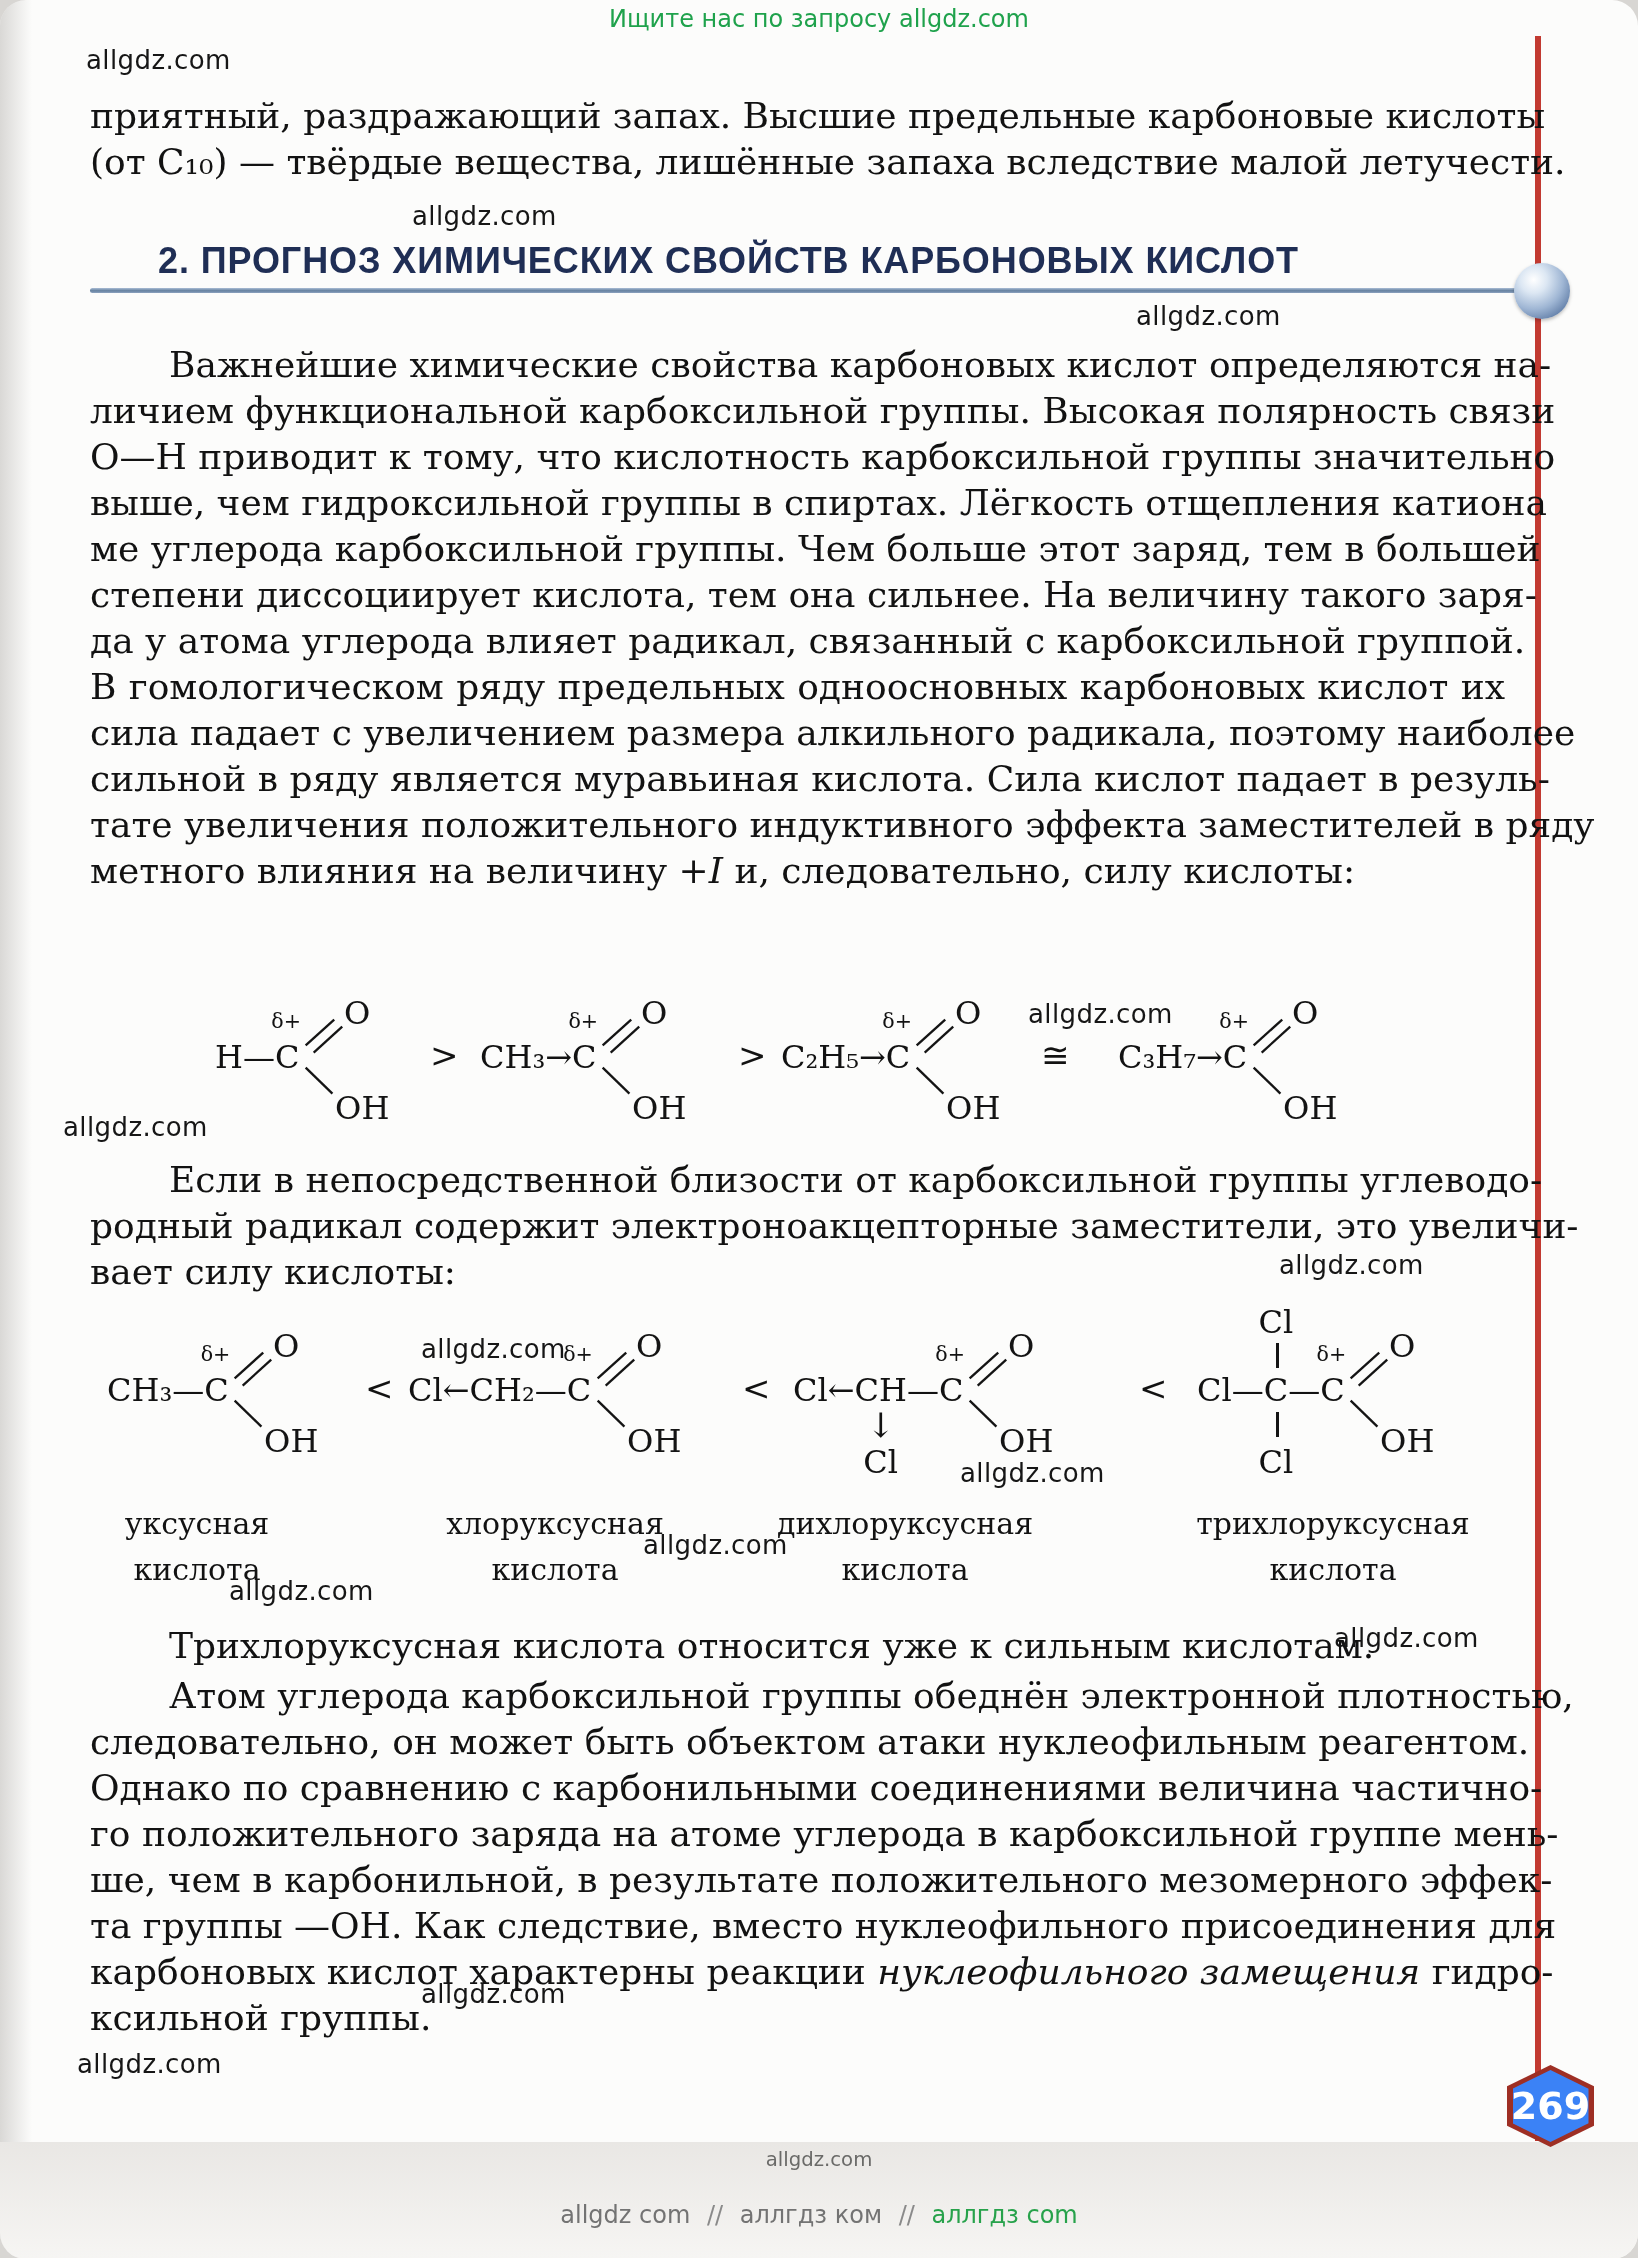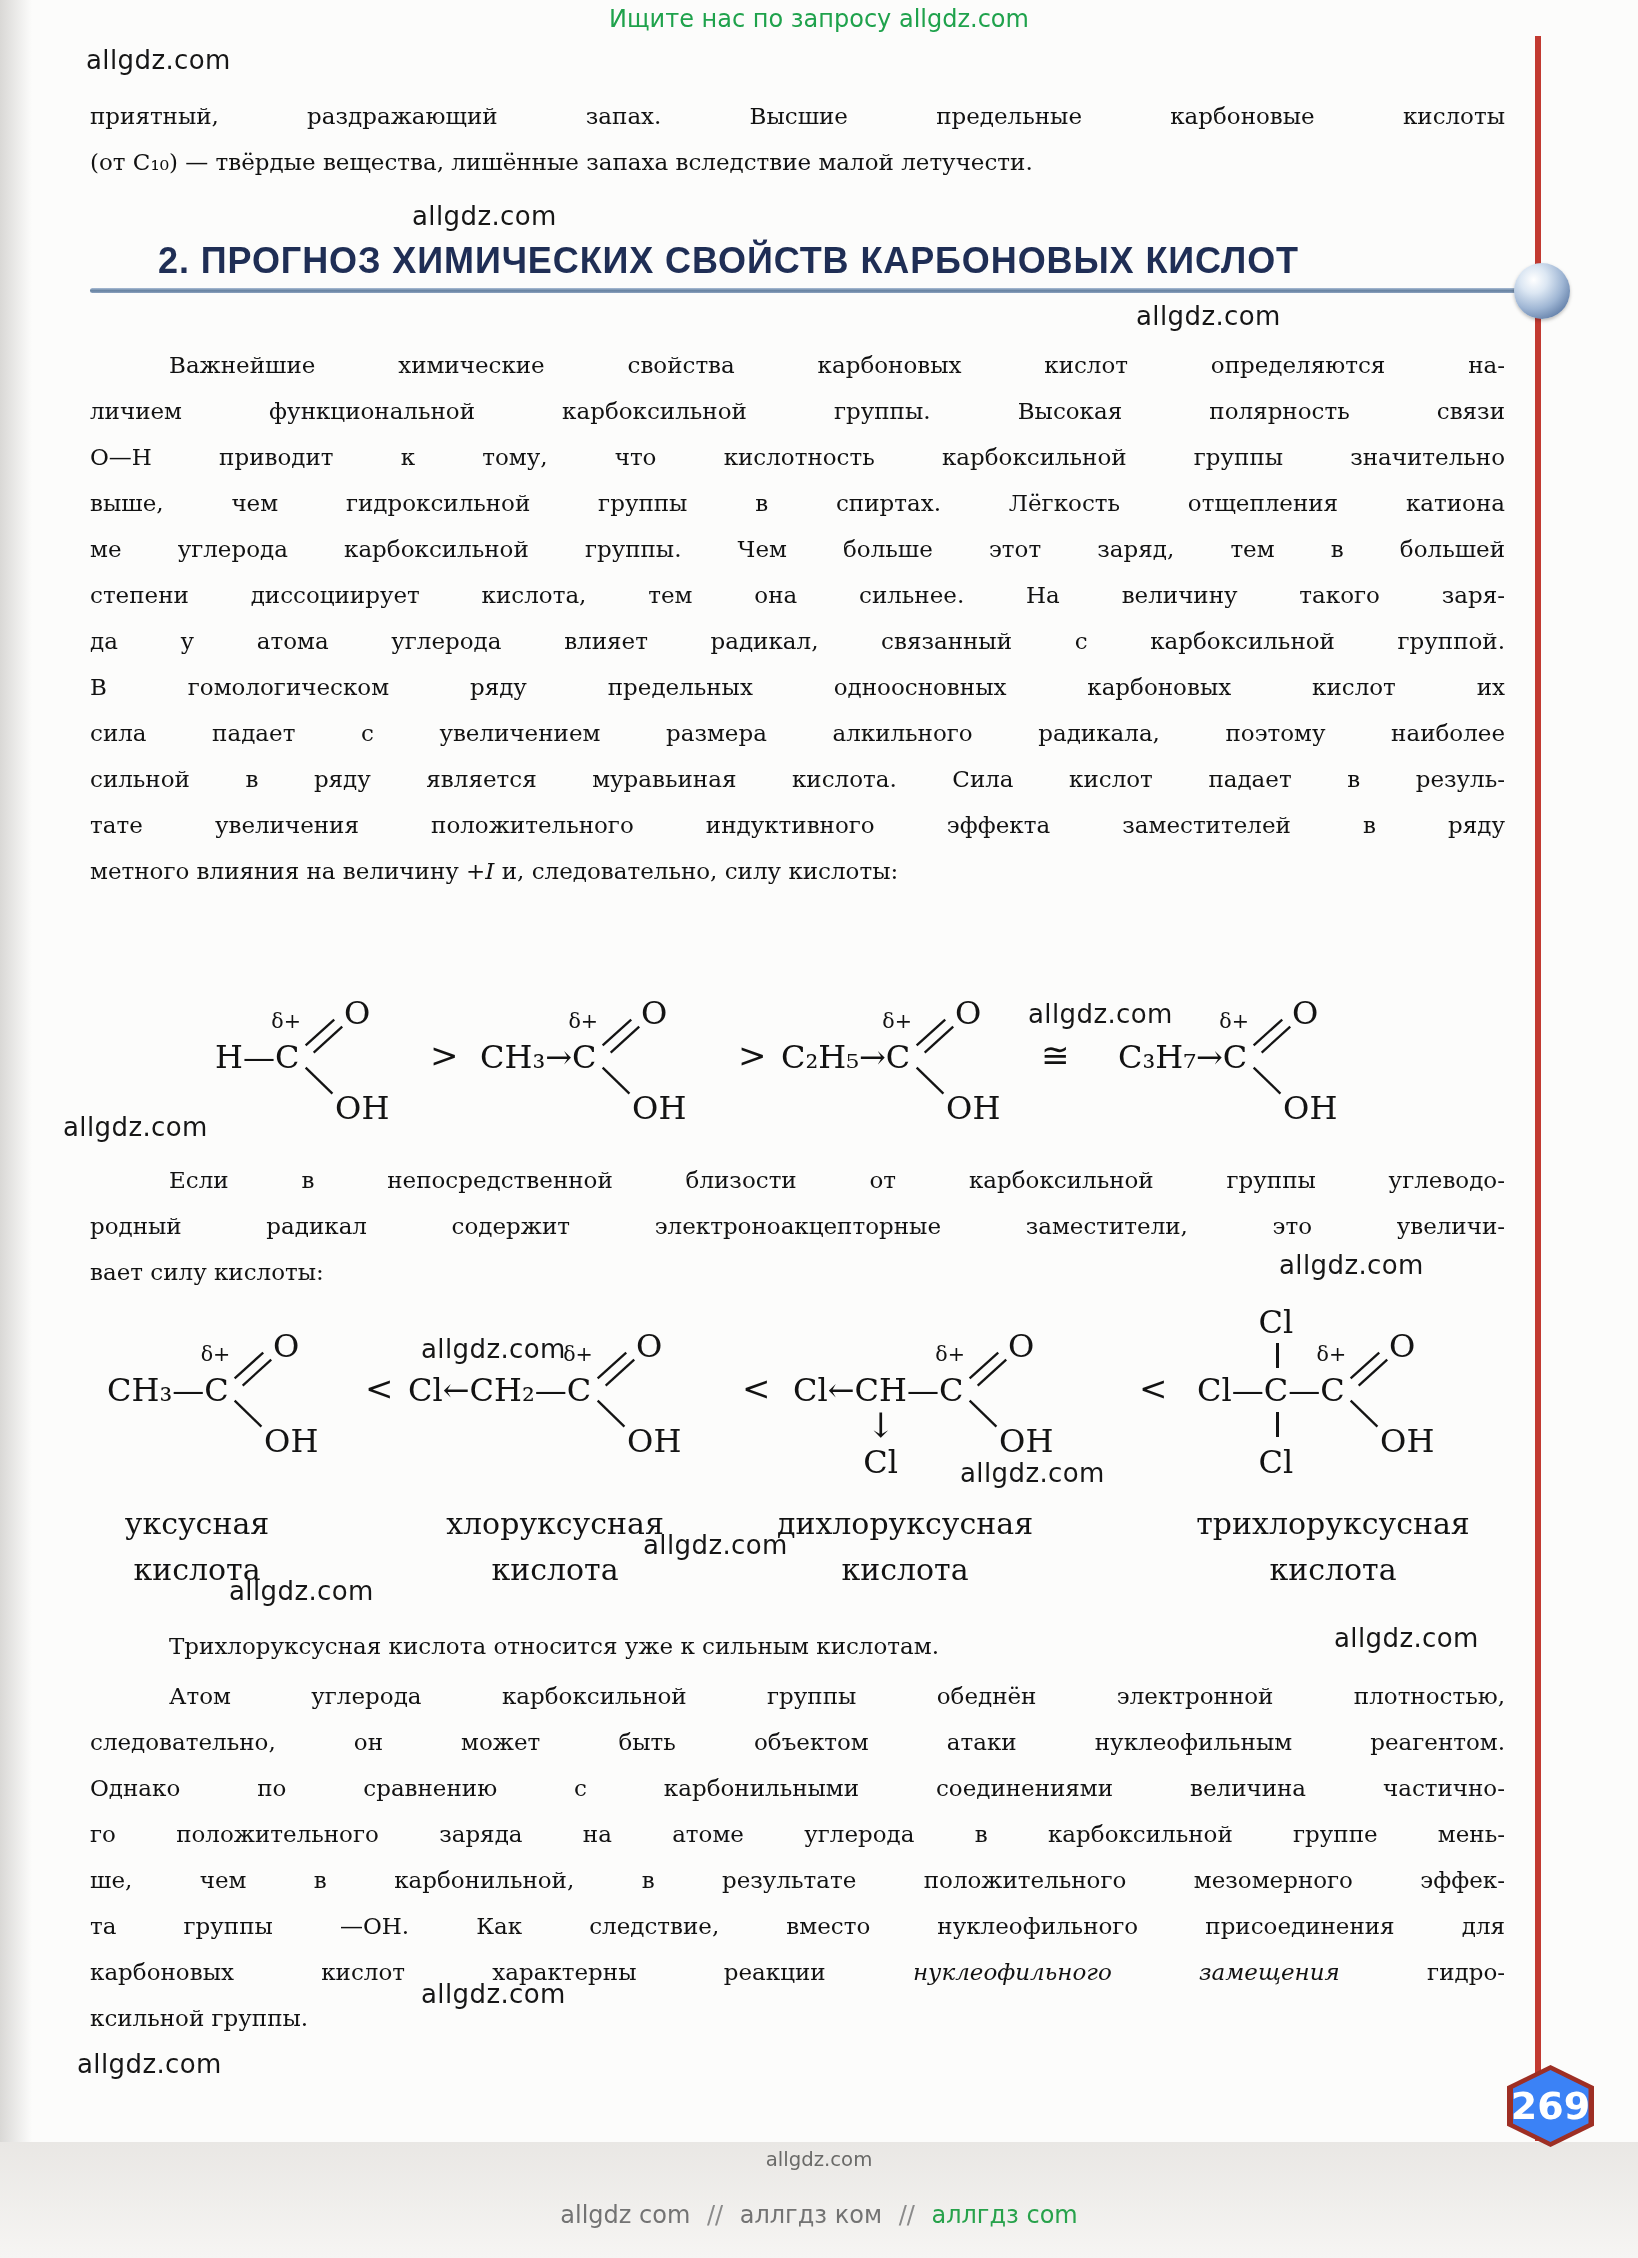--- a/index.html
+++ b/index.html
@@ -1,33 +1,33 @@
 <!DOCTYPE html>
 <html style="font-size:14.3px"><head>
 <meta charset="utf-8">
 <style>
   html,body{margin:0;padding:0;background:#d8d6d3;}
   #page{position:relative;width:1638px;height:2259px;background:#fcfcfb;overflow:hidden;
-        font-family:"DejaVu Serif","DejaVu Sans","Liberation Serif",serif;color:#121212;}
+        font-family:"DejaVu Serif","DejaVu Sans","Liberation Serif",serif;color:#121212;border-radius:26px;}
 
   .left-shade{position:absolute;left:0;top:0;width:32px;height:100%;
               background:linear-gradient(to right,#c2c0bd,rgba(255,255,255,0));opacity:.6;}
 
   
   .promo-top{position:absolute;top:5.4px;left:0;width:100%;text-align:center;
              font:24px "DejaVu Sans","Liberation Sans",sans-serif;color:#1fa24c;}
   .wm{position:absolute;font:26px "DejaVu Sans","Liberation Sans",sans-serif;color:#161616;letter-spacing:0.4px;}
   .wm-small{position:absolute;top:2148px;left:819px;transform:translateX(-50%);
             font:19.7px "DejaVu Sans",sans-serif;color:#6a6a68;}
   .footer{position:absolute;top:2201px;left:0;width:100%;text-align:center;
           font:24px "DejaVu Sans","Liberation Sans",sans-serif;}
   .f-blue{color:#737373;} .f-green{color:#27a24b;} .f-sep{color:#8a8a8a;margin:0 9px;}
 
   
-  .para{position:absolute;left:90px;width:1415px;font-size:23px;line-height:46px;}
+  .para{position:absolute;left:90px;width:1415px;font-size:36px;line-height:46px;}
   .tline{text-align:justify;text-align-last:justify;white-space:nowrap;}
   .tline.last{text-align-last:left;}
   .indent .tline:first-child{text-indent:79px;}
 
   .heading{position:absolute;left:158px;top:240px;
            font:bold 36px "Liberation Sans","DejaVu Sans",sans-serif;
            color:#1f2e55;letter-spacing:0.9px;}
   .rule{position:absolute;left:90px;top:288px;width:1439px;height:5.4px;border-radius:2.7px;
         background:linear-gradient(to bottom,#aabdd5 0%,#64809f 55%,#8ea3c0 100%);}
   .sphere{position:absolute;left:1514px;top:263px;width:56px;height:56px;border-radius:50%;

